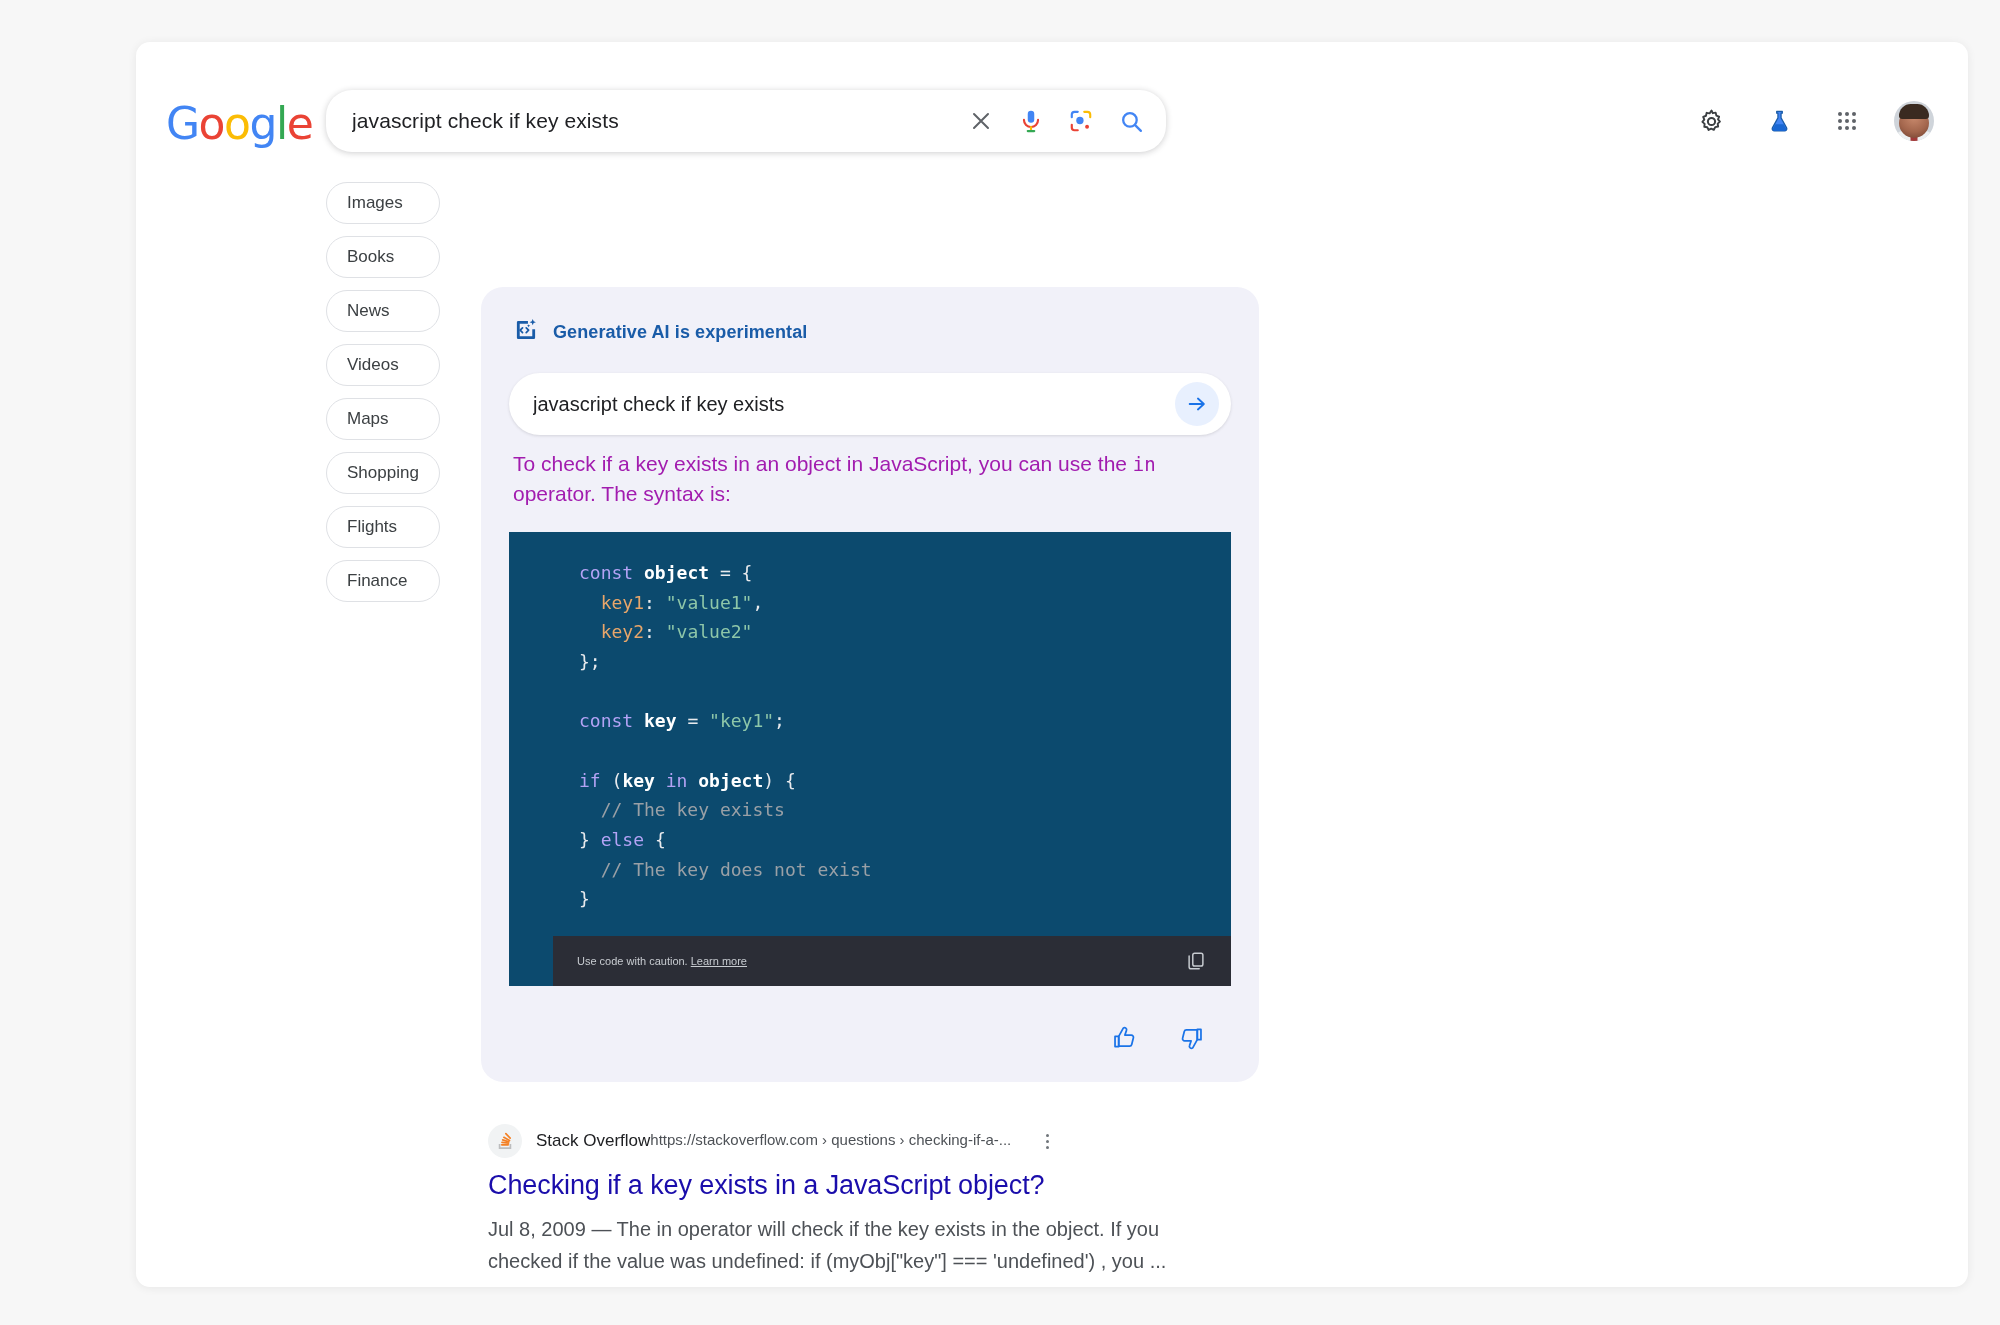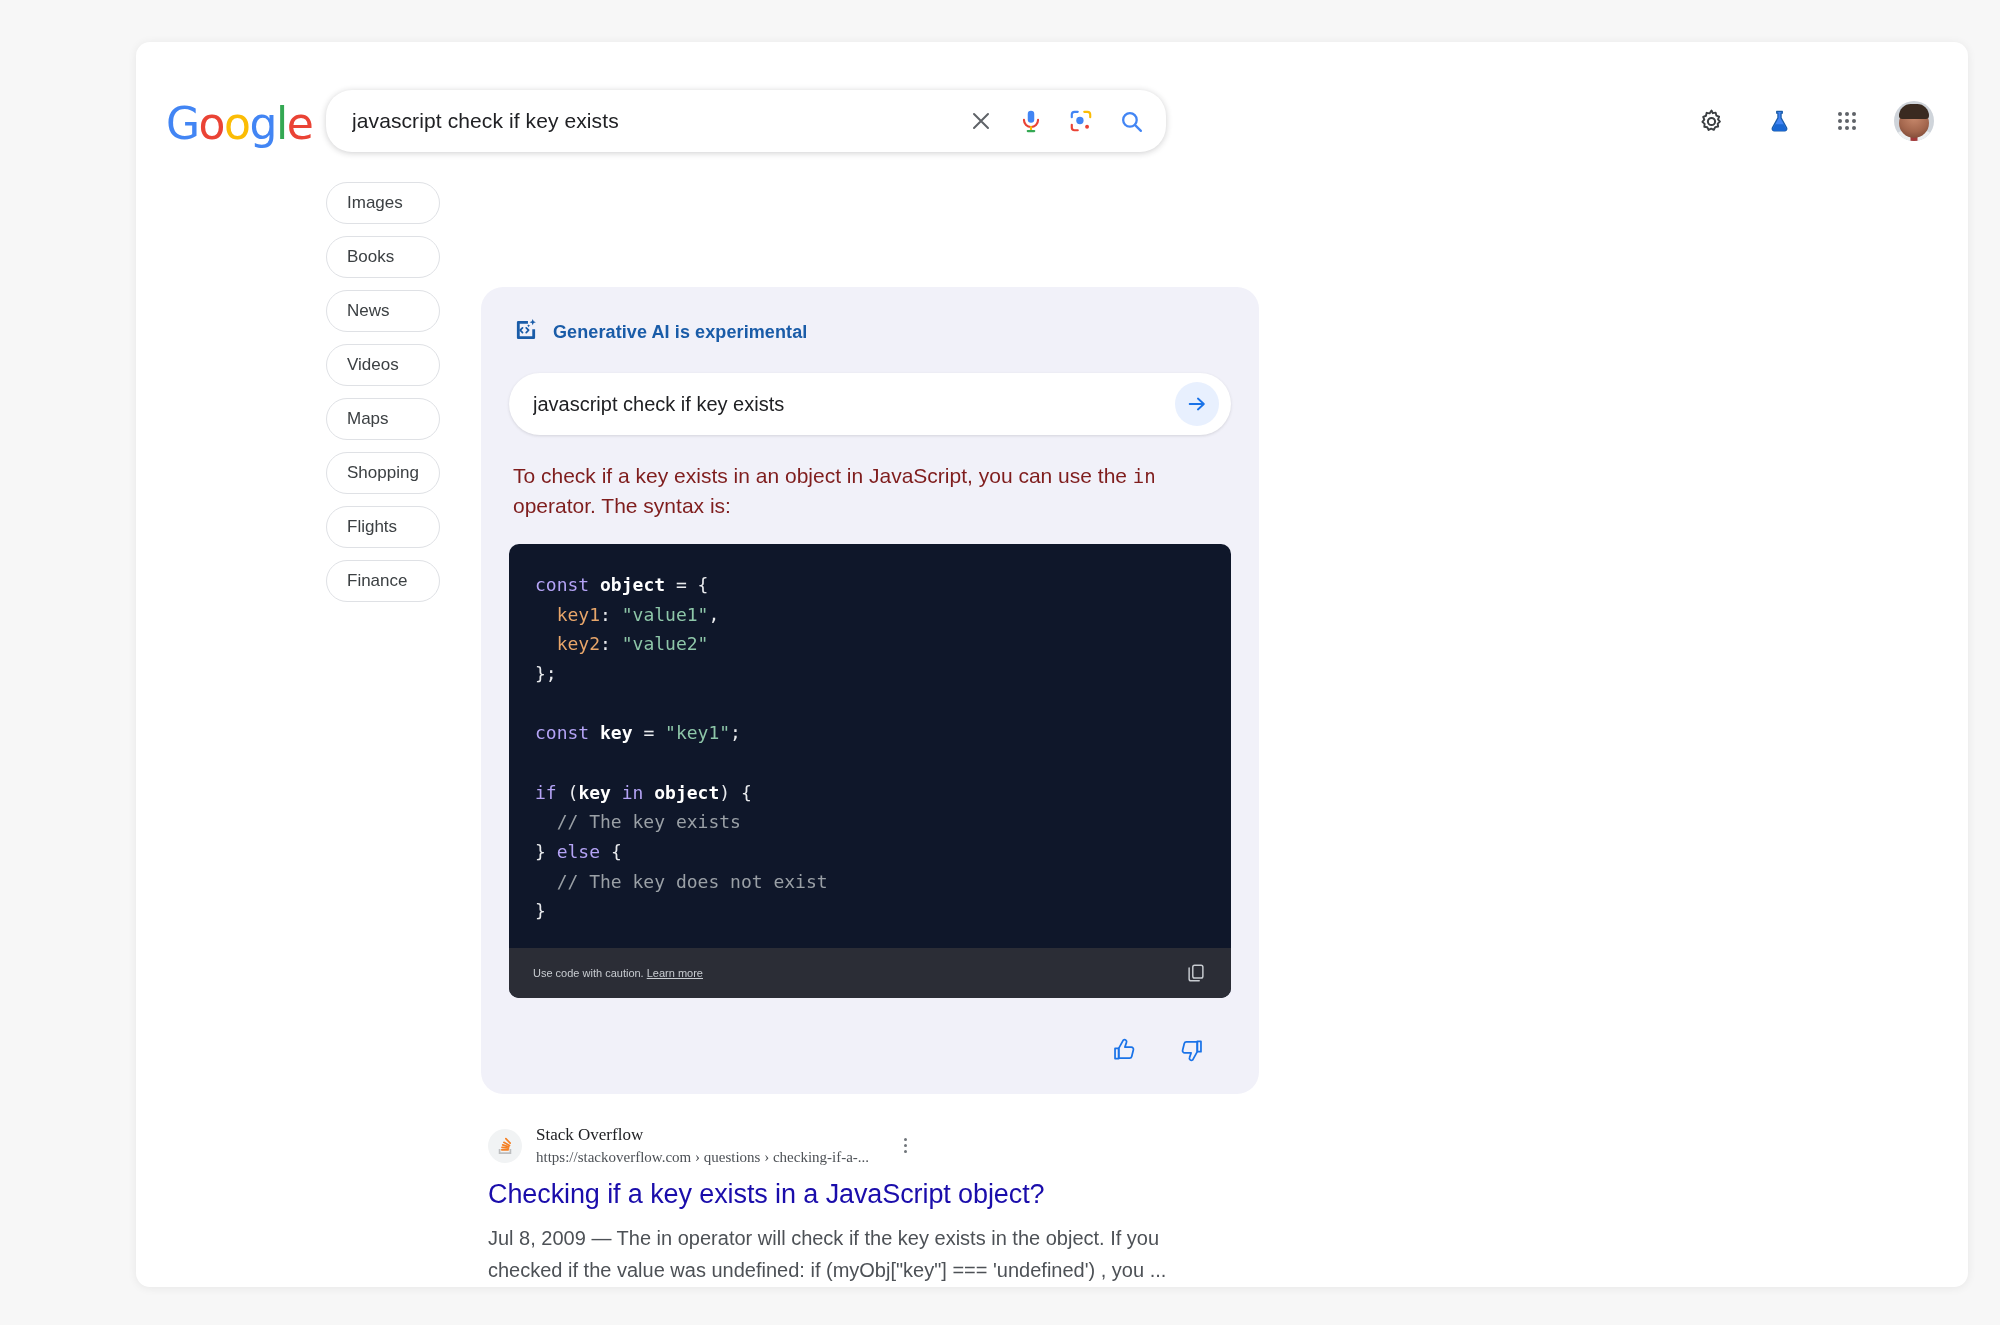--- a/index.html
+++ b/index.html
@@ -197,38 +197,39 @@
   .sge-go {
     width: 44px; height: 44px;
     border-radius: 50%;
     background: #e8f0fe;
     display: flex; align-items: center; justify-content: center;
     flex: none;
     cursor: pointer;
   }
 
   .sge-answer {
-    margin-top: 26px;
+    margin-top: 14px;
     padding: 0 4px;
     font-size: 21px;
     line-height: 1.45;
-    color: #7f1d1d;
+    color: #a21caf;
     max-width: 660px;
   }
   .sge-answer code {
     font-family: "DejaVu Sans Mono", monospace;
     font-size: 19px;
   }
 
   
   .codeblock {
     margin-top: 22px;
-    background: #0f172a;
-    border-radius: 10px;
+    background: #0c4a6e;
+    border-radius: 0;
     overflow: hidden;
+    padding-left: 44px;
   }
   .codeblock pre {
     margin: 0;
     padding: 26px 26px 22px 26px;
     font-family: "DejaVu Sans Mono", monospace;
     font-size: 18px;
     line-height: 1.65;
     color: #e8eaed;
     white-space: pre;
     overflow-x: auto;
@@ -287,21 +288,21 @@
     align-items: center;
     gap: 14px;
   }
   .favicon {
     width: 34px; height: 34px;
     border-radius: 50%;
     background: #f1f3f4;
     display: flex; align-items: center; justify-content: center;
     flex: none;
   }
-  .site-lines { display: flex; flex-direction: column; justify-content: center; font-family: Liberation Serif, serif; }
+  .site-lines { display: flex; flex-direction: row; justify-content: center; }
   .site-name { font-size: 17px; color: #202124; line-height: 1.35; }
   .site-url  { font-size: 15px; color: #4d5156; line-height: 1.35; }
   .kebab {
     margin-left: 10px;
     width: 24px; height: 24px;
     display: flex; flex-direction: column; align-items: center; justify-content: center;
     gap: 3px;
     cursor: pointer;
   }
   .kebab span { width: 3px; height: 3px; border-radius: 50%; background: #70757a; display: block; }

